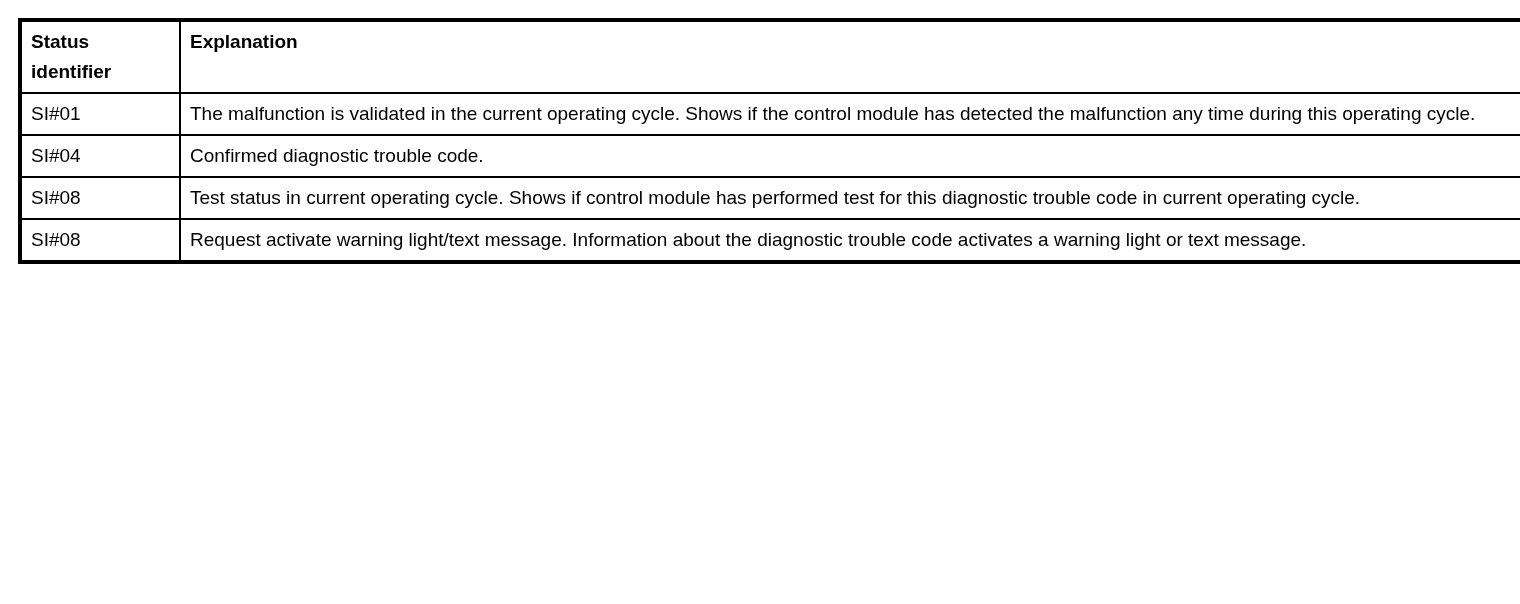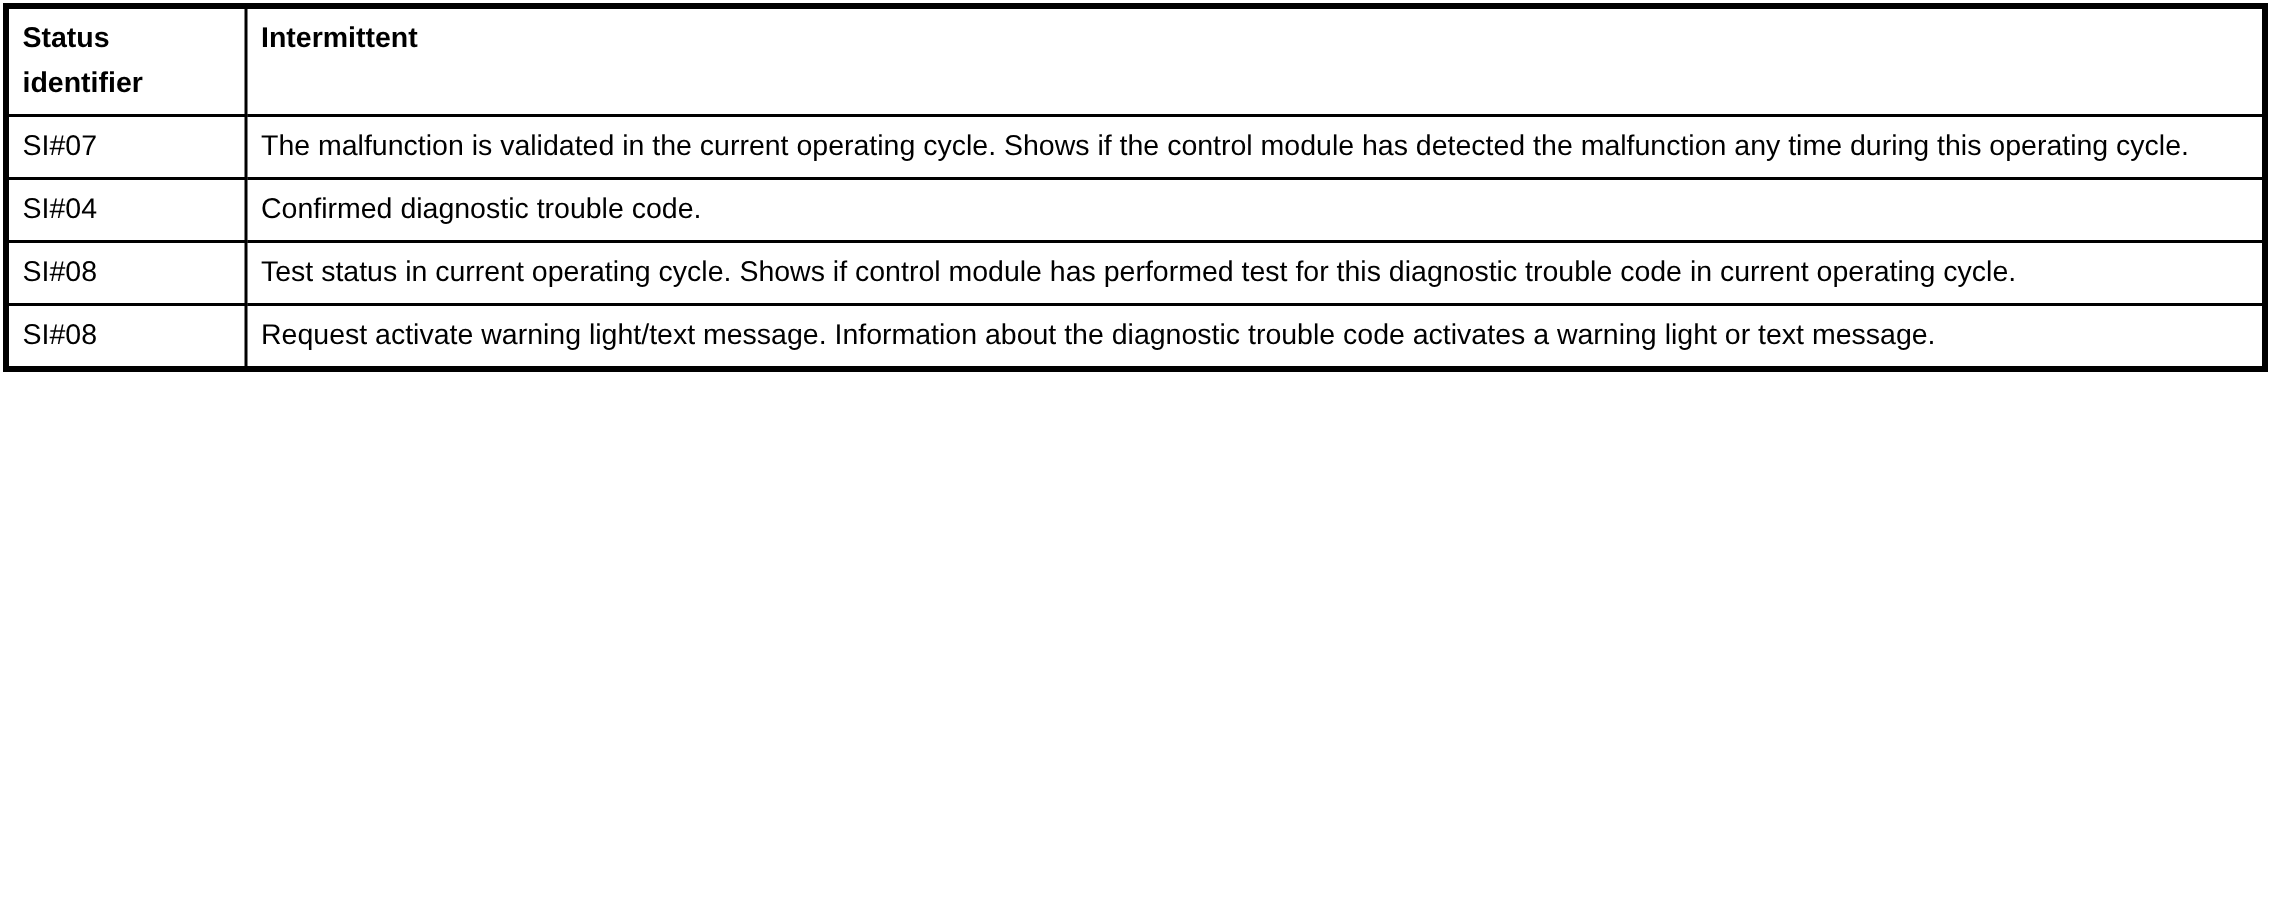--- a/index.html
+++ b/index.html
@@ -4,21 +4,21 @@
 <style>
   html, body {
     margin: 0;
     padding: 0;
     background: #ffffff;
     width: 1520px;
     height: 604px;
     overflow: hidden;
   }
   .page {
-    padding: 2px;
+    padding: 18px;
     font-family: "Liberation Sans", "DejaVu Sans", sans-serif;
     color: #000000;
   }
   table.status-table {
     border-collapse: collapse;
     border: 4px solid #000000;
     width: 1506px;
     table-layout: fixed;
     background: #ffffff;
   }
@@ -50,27 +50,27 @@
     <colgroup>
       <col class="col-status">
       <col class="col-explanation">
     </colgroup>
     <thead>
       <tr>
         <th>
           <span class="header-status">Status identifier</span>
         </th>
         <th>
-          <span>Intermittent</span>
+          <span>Explanation</span>
         </th>
       </tr>
     </thead>
     <tbody>
       <tr>
-        <td>SI#07</td>
+        <td>SI#01</td>
         <td>The malfunction is validated in the current operating cycle. Shows if the control module has detected the malfunction any time during this operating cycle.</td>
       </tr>
       <tr>
         <td>SI#04</td>
         <td>Confirmed diagnostic trouble code.</td>
       </tr>
       <tr>
         <td>SI#08</td>
         <td>Test status in current operating cycle. Shows if control module has performed test for this diagnostic trouble code in current operating cycle.</td>
       </tr>

